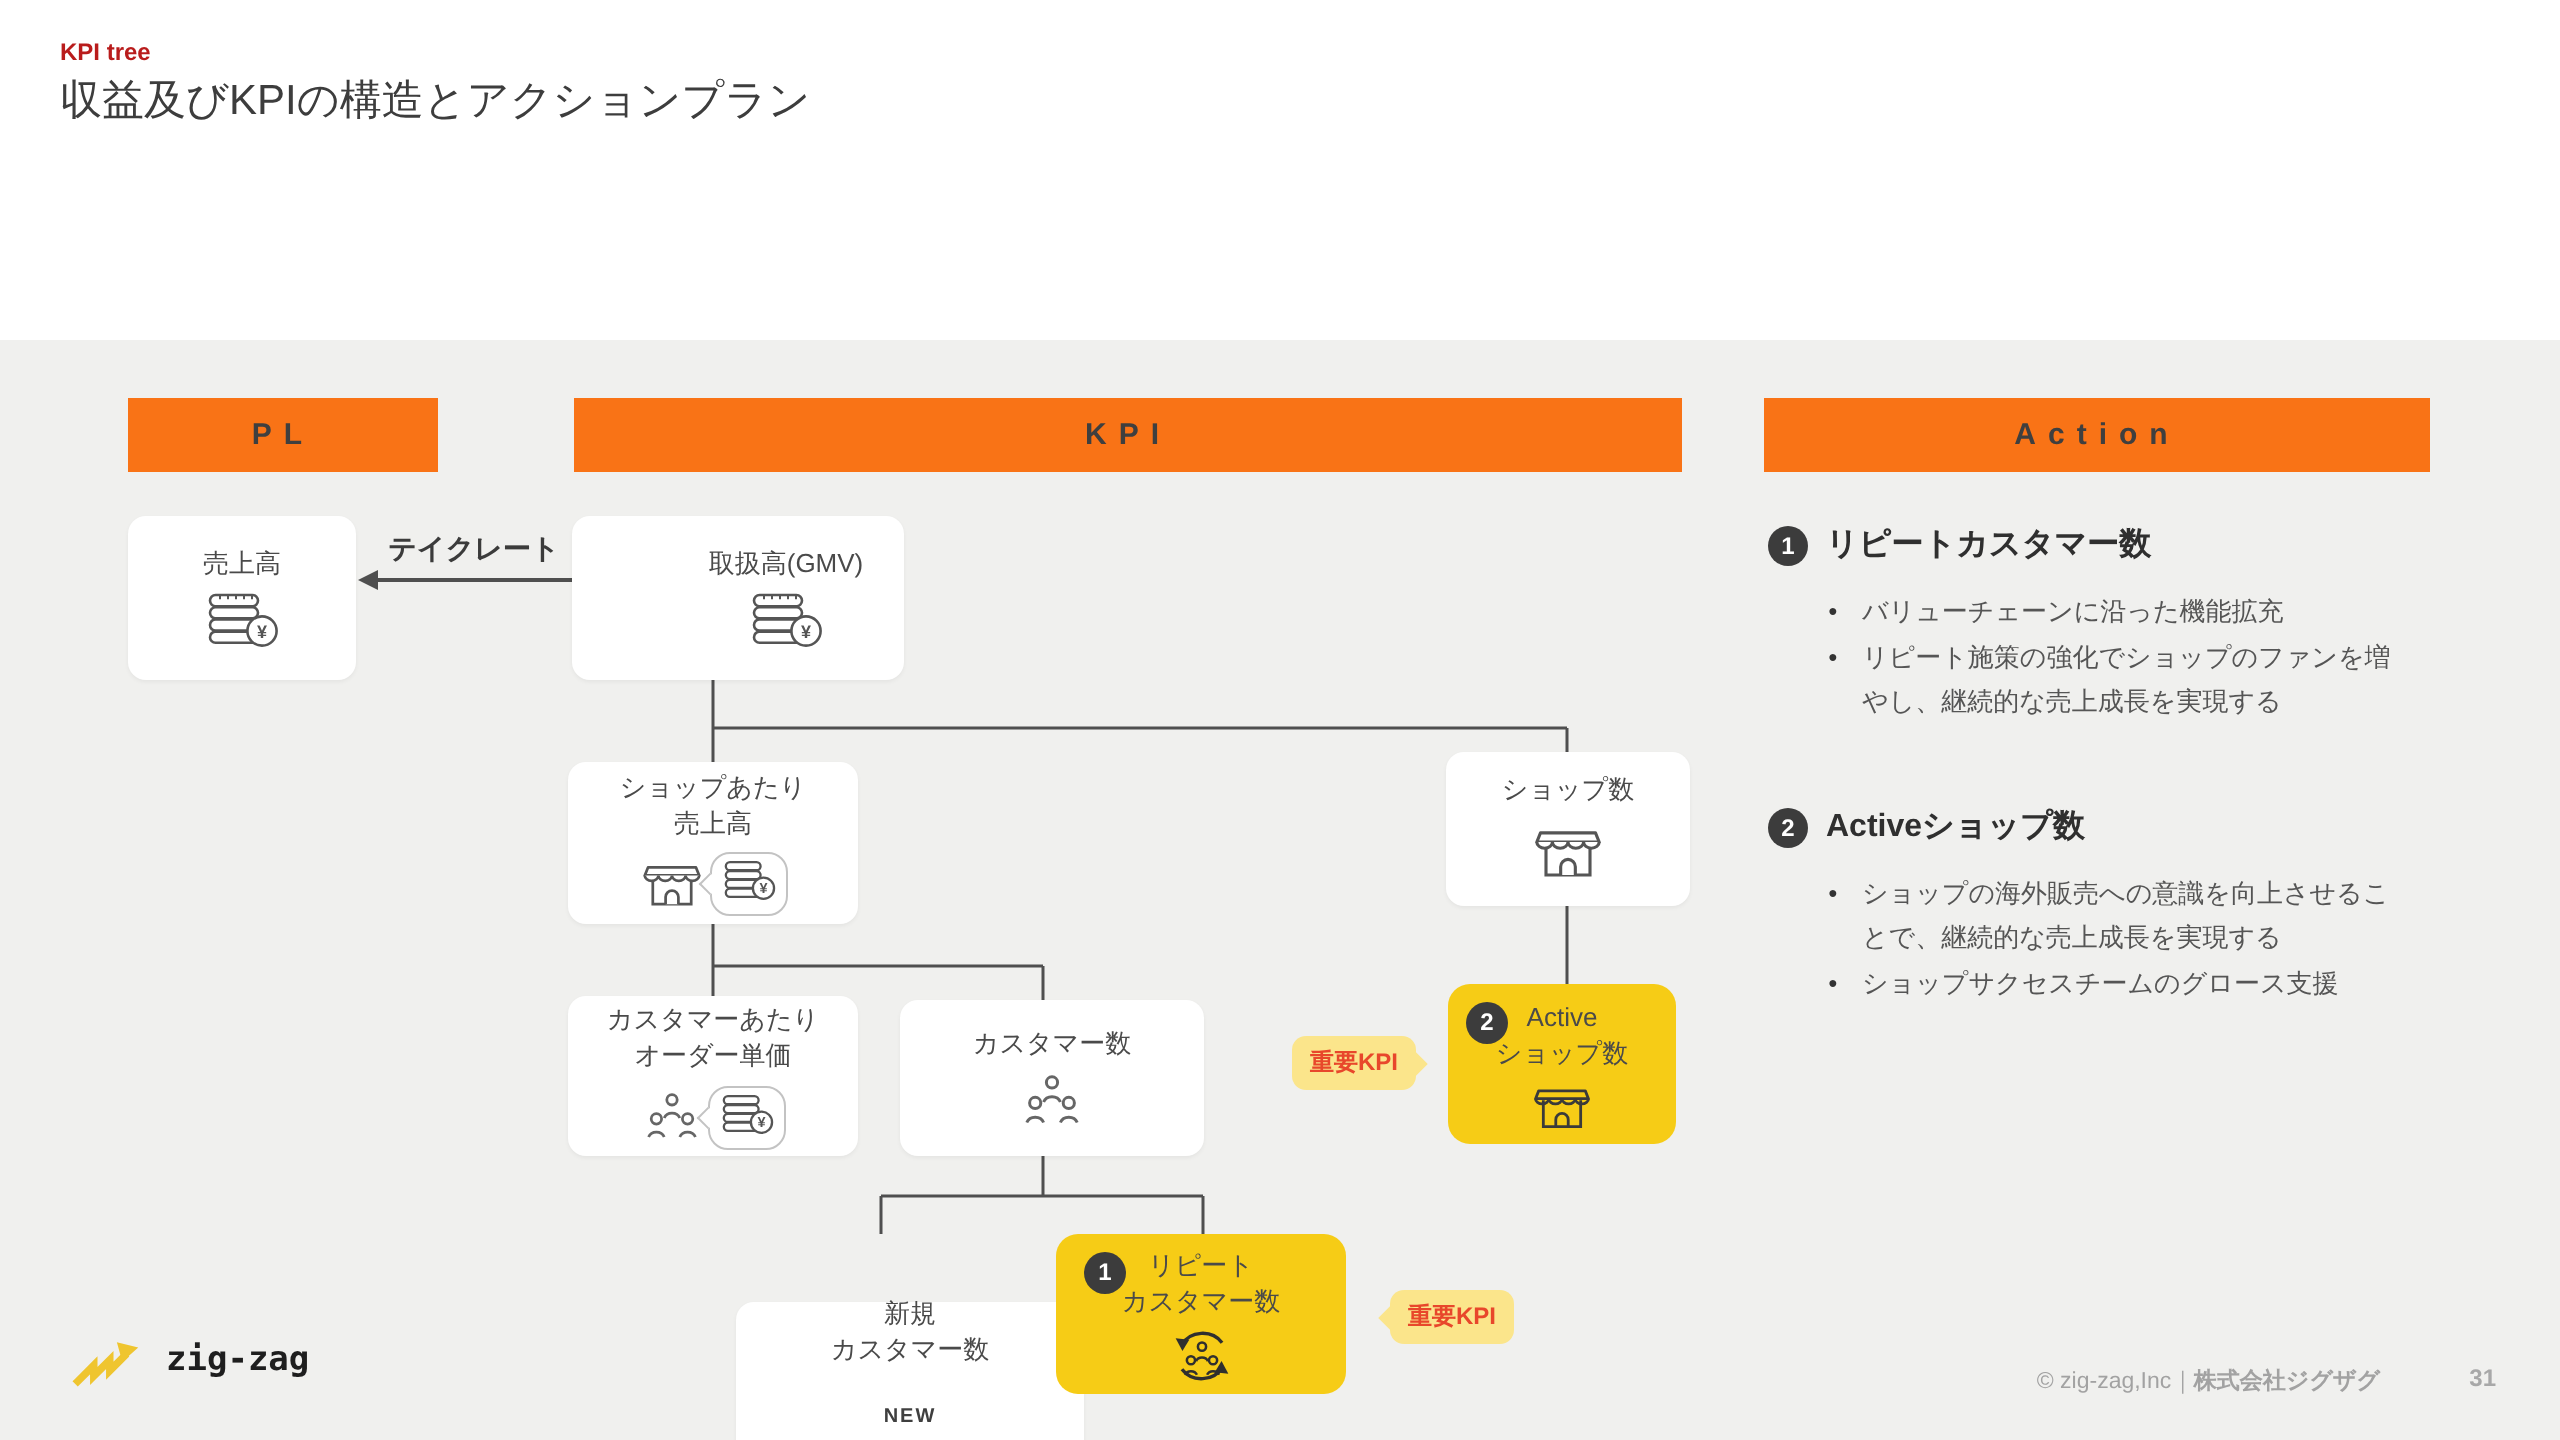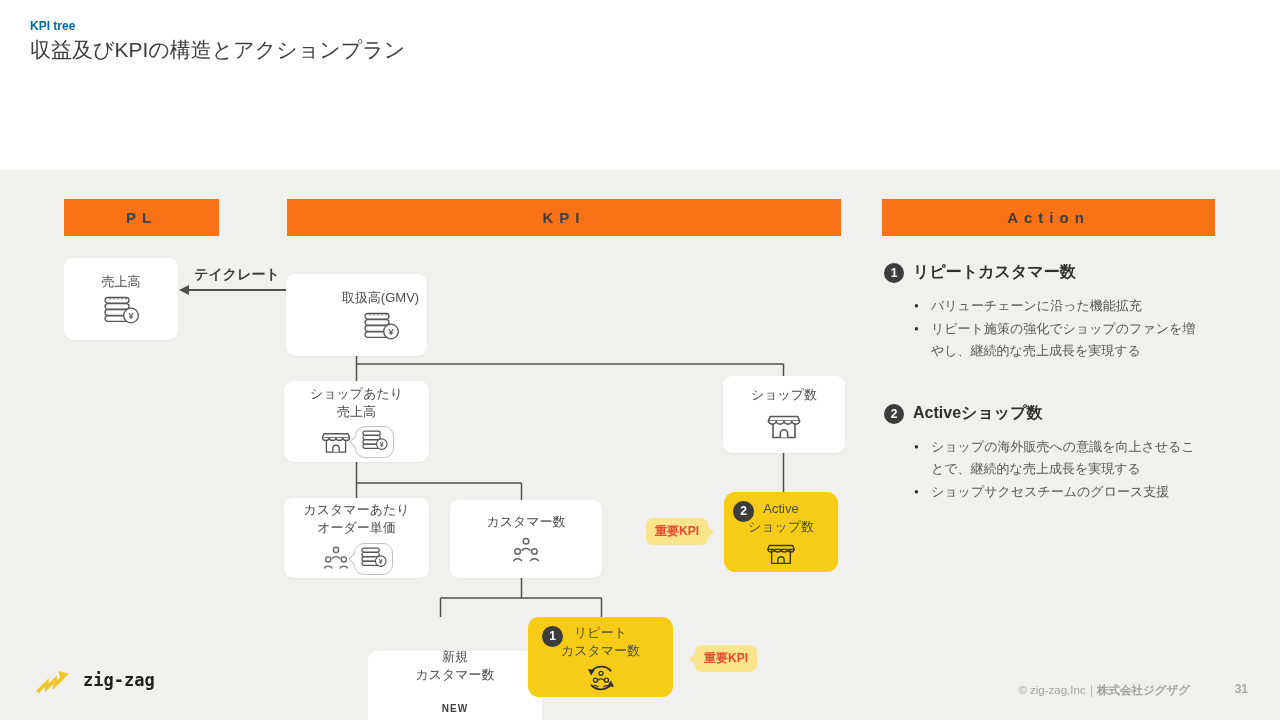--- a/index.html
+++ b/index.html
@@ -2,21 +2,21 @@
 <html><head>
 <meta charset="utf-8">
 <style>
   * { margin:0; padding:0; box-sizing:border-box; }
   html,body { background:#d8d8d8; }
   body { font-family:"Liberation Sans","DejaVu Sans",sans-serif; }
   .slide { position:relative; width:1280px; height:720px; background:#ffffff; overflow:hidden; }
   .bg-gray { position:absolute; left:0; top:170px; width:1280px; height:550px; background:#F0F0EE; }
 
   
-  .eyebrow { position:absolute; left:30px; top:19px; font-size:12px; font-weight:bold; color:#0369a1; }
+  .eyebrow { position:absolute; left:30px; top:19px; font-size:12px; font-weight:bold; color:#b91c1c; }
   .title { position:absolute; left:30px; top:36px; font-size:21px; font-weight:normal; color:#3d3d3d; }
   .subtitle { position:absolute; left:0; top:84px; width:1280px; text-align:center;
               font-size:21px; color:#4a4a4a; line-height:34px; }
 
   
   .banner { position:absolute; height:37px; background:#f97316; display:flex; align-items:center;
             justify-content:center; font-size:15px; font-weight:bold; color:#3f3f3f; letter-spacing:6px; }
 
   
   .node { position:absolute; background:#ffffff; border-radius:9px; display:flex; flex-direction:column;
@@ -102,21 +102,21 @@
         <rect x="2" y="7.6" width="24" height="5.6" rx="2.8"></rect>
         <rect x="2" y="13.7" width="24" height="5.6" rx="2.8"></rect>
         <rect x="2" y="19.8" width="24" height="5.6" rx="2.8"></rect>
       </g>
       <path d="M7 1.8 v1.8 M11 1.8 v1.8 M15 1.8 v1.8 M19 1.8 v1.8 M23 1.8 v1.8" stroke="#555" stroke-width="1"></path>
       <circle cx="28" cy="19.5" r="7.3" fill="#fff" stroke="#555" stroke-width="1.3"></circle>
       <text x="28" y="22.8" font-size="9" text-anchor="middle" fill="#555" font-weight="bold">¥</text>
     </svg>
   </div>
 
-  <div class="node" style="left:286px; top:274px; width:141px; height:82px;padding-left:48px;">
+  <div class="node" style="left:286px; top:258px; width:166px; height:82px;padding-left:48px;">
     <div>取扱高(GMV)</div>
     <svg width="36" height="29" viewBox="0 0 36 29">
       <g fill="#fff" stroke="#555" stroke-width="1.3">
         <rect x="2" y="1.5" width="24" height="5.6" rx="2.8"></rect>
         <rect x="2" y="7.6" width="24" height="5.6" rx="2.8"></rect>
         <rect x="2" y="13.7" width="24" height="5.6" rx="2.8"></rect>
         <rect x="2" y="19.8" width="24" height="5.6" rx="2.8"></rect>
       </g>
       <path d="M7 1.8 v1.8 M11 1.8 v1.8 M15 1.8 v1.8 M19 1.8 v1.8 M23 1.8 v1.8" stroke="#555" stroke-width="1"></path>
       <circle cx="28" cy="19.5" r="7.3" fill="#fff" stroke="#555" stroke-width="1.3"></circle>

